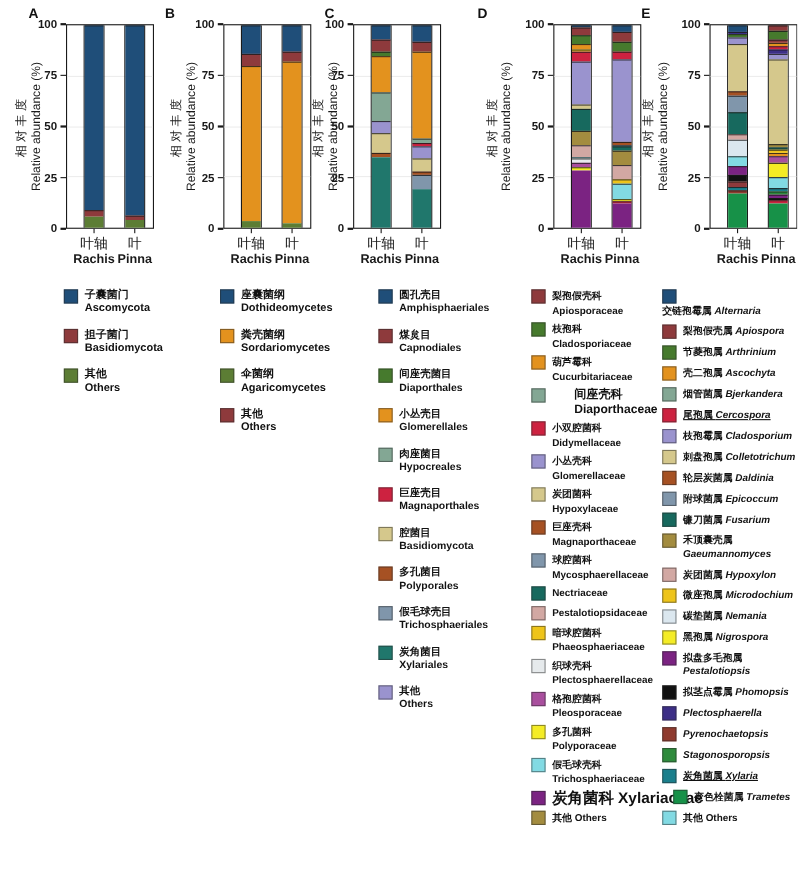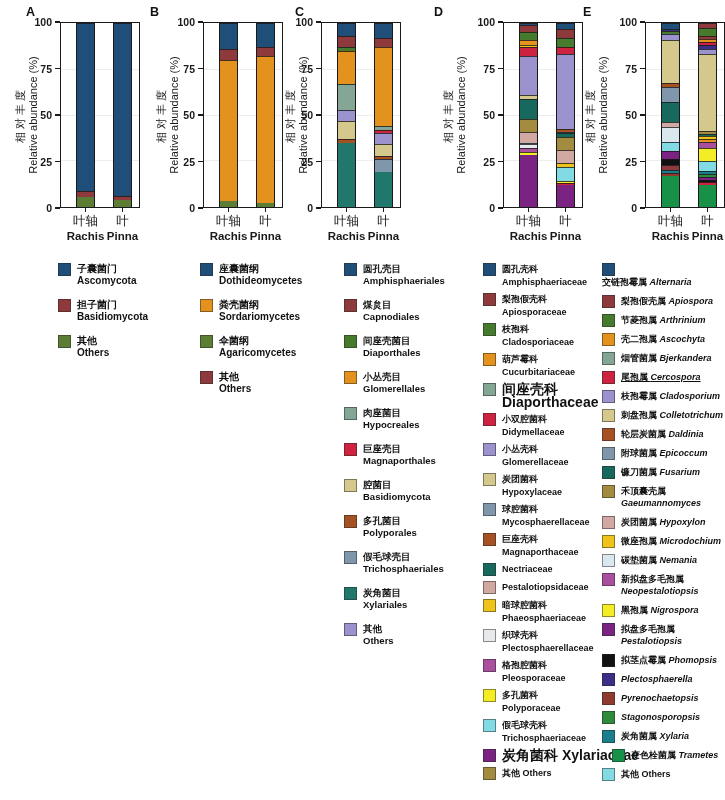--- a/index.html
+++ b/index.html
@@ -340,27 +340,20 @@
     <div class="ytick" style="left: 465px; top: 15px;">100</div>
     <div class="ymark" style="left: 498px; top: 21.25px;"></div>
     <div class="xmark" style="left: 527.75px; top: 208px;"></div>
     <div class="xzh" style="left: 528.5px; top: 213px;">叶轴</div>
     <div class="xen" style="left: 528.5px; top: 230px;">Rachis</div>
     <div class="xmark" style="left: 564.75px; top: 208px;"></div>
     <div class="xzh" style="left: 565.5px; top: 213px;">叶</div>
     <div class="xen" style="left: 565.5px; top: 230px;">Pinna</div>
     <div class="legend" style="left: 483px; top: 263px;">
       <div class="litem" style="margin-bottom: 5px;">
-        <span class="swatch" style="background: rgb(31, 78, 121);"></span>
-        <span class="ltext" style="font-size: 9px; line-height: 12.5px;">
-          <div>圆孔壳科</div>
-          <div><span>Amphisphaeriaceae</span></div>
-        </span>
-      </div>
-      <div class="litem" style="margin-bottom: 5px;">
         <span class="swatch" style="background: rgb(142, 58, 60);"></span>
         <span class="ltext" style="font-size: 9px; line-height: 12.5px;">
           <div>梨孢假壳科</div>
           <div><span>Apiosporaceae</span></div>
         </span>
       </div>
       <div class="litem" style="margin-bottom: 5px;">
         <span class="swatch" style="background: rgb(70, 122, 45);"></span>
         <span class="ltext" style="font-size: 9px; line-height: 12.5px;">
           <div>枝孢科</div>
@@ -369,21 +362,21 @@
       </div>
       <div class="litem" style="margin-bottom: 5px;">
         <span class="swatch" style="background: rgb(227, 146, 30);"></span>
         <span class="ltext" style="font-size: 9px; line-height: 12.5px;">
           <div>葫芦霉科</div>
           <div><span>Cucurbitariaceae</span></div>
         </span>
       </div>
       <div class="litem" style="margin-bottom: 5px;">
         <span class="swatch" style="background: rgb(131, 167, 148);"></span>
-        <span class="ltext" style="font-size: 14px; line-height: 12.5px;">
+        <span class="ltext" style="font-size: 11px; line-height: 12.5px; margin-left: 20px;">
           <div>间座壳科</div>
           <div><span>Diaporthaceae</span></div>
         </span>
       </div>
       <div class="litem" style="margin-bottom: 5px;">
         <span class="swatch" style="background: rgb(205, 34, 64);"></span>
         <span class="ltext" style="font-size: 9px; line-height: 12.5px;">
           <div>小双腔菌科</div>
           <div><span>Didymellaceae</span></div>
         </span>
@@ -396,31 +389,31 @@
         </span>
       </div>
       <div class="litem" style="margin-bottom: 5px;">
         <span class="swatch" style="background: rgb(213, 200, 140);"></span>
         <span class="ltext" style="font-size: 9px; line-height: 12.5px;">
           <div>炭团菌科</div>
           <div><span>Hypoxylaceae</span></div>
         </span>
       </div>
       <div class="litem" style="margin-bottom: 5px;">
+        <span class="swatch" style="background: rgb(166, 81, 35);"></span>
+        <span class="ltext" style="font-size: 9px; line-height: 12.5px;">
+          <div>巨座壳科</div>
+          <div><span>Magnaporthaceae</span></div>
+        </span>
+      </div>
+      <div class="litem" style="margin-bottom: 5px;">
         <span class="swatch" style="background: rgb(128, 150, 171);"></span>
         <span class="ltext" style="font-size: 9px; line-height: 12.5px;">
           <div>球腔菌科</div>
           <div><span>Mycosphaerellaceae</span></div>
-        </span>
-      </div>
-      <div class="litem" style="margin-bottom: 5px;">
-        <span class="swatch" style="background: rgb(166, 81, 35);"></span>
-        <span class="ltext" style="font-size: 9px; line-height: 12.5px;">
-          <div>巨座壳科</div>
-          <div><span>Magnaporthaceae</span></div>
         </span>
       </div>
       <div class="litem" style="margin-bottom: 5px;">
         <span class="swatch" style="background: rgb(23, 105, 94);"></span>
         <span class="ltext" style="font-size: 9px; line-height: 12.5px;"><span>Nectriaceae</span></span>
       </div>
       <div class="litem" style="margin-bottom: 5px;">
         <span class="swatch" style="background: rgb(210, 168, 163);"></span>
         <span class="ltext" style="font-size: 9px; line-height: 12.5px;"><span>Pestalotiopsidaceae</span></span>
       </div>
@@ -594,27 +587,20 @@
       </div>
       <div class="litem" style="margin-bottom: 6px;">
         <span class="swatch" style="background: rgb(238, 196, 26);"></span>
         <span class="ltext" style="font-size: 9px; line-height: 12.5px;">微座孢属 <span class="it">Microdochium</span></span>
       </div>
       <div class="litem" style="margin-bottom: 6px;">
         <span class="swatch" style="background: rgb(219, 231, 239);"></span>
         <span class="ltext" style="font-size: 9px; line-height: 12.5px;">碳垫菌属 <span class="it">Nemania</span></span>
       </div>
       <div class="litem" style="margin-bottom: 6px;">
-        <span class="swatch" style="background: rgb(169, 79, 158);"></span>
-        <span class="ltext" style="font-size: 9px; line-height: 12.5px;">
-          <div>新拟盘多毛孢属</div>
-          <div><span class="it">Neopestalotiopsis</span></div>
-        </span>
-      </div>
-      <div class="litem" style="margin-bottom: 6px;">
         <span class="swatch" style="background: rgb(244, 236, 37);"></span>
         <span class="ltext" style="font-size: 9px; line-height: 12.5px;">黑孢属 <span class="it">Nigrospora</span></span>
       </div>
       <div class="litem" style="margin-bottom: 6px;">
         <span class="swatch" style="background: rgb(123, 35, 130);"></span>
         <span class="ltext" style="font-size: 9px; line-height: 12.5px;">
           <div>拟盘多毛孢属</div>
           <div><span class="it">Pestalotiopsis</span></div>
         </span>
       </div>
@@ -629,21 +615,21 @@
       <div class="litem" style="margin-bottom: 6px;">
         <span class="swatch" style="background: rgb(143, 58, 46);"></span>
         <span class="ltext" style="font-size: 9px; line-height: 12.5px;"><span class="it">Pyrenochaetopsis</span></span>
       </div>
       <div class="litem" style="margin-bottom: 6px;">
         <span class="swatch" style="background: rgb(46, 139, 60);"></span>
         <span class="ltext" style="font-size: 9px; line-height: 12.5px;"><span class="it">Stagonosporopsis</span></span>
       </div>
       <div class="litem" style="margin-bottom: 6px;">
         <span class="swatch" style="background: rgb(26, 127, 140);"></span>
-        <span class="ltext" style="font-size: 9px; line-height: 12.5px;">炭角菌属 <span class="it">Xylaria</span></span>
+        <span class="ltext" style="font-size: 9px; line-height: 12.5px; text-decoration: underline;">炭角菌属 <span class="it">Xylaria</span></span>
       </div>
       <div class="litem" style="margin-bottom: 6px; margin-left: 10px;">
         <span class="swatch" style="background: rgb(23, 145, 72);"></span>
         <span class="ltext" style="font-size: 9px; line-height: 12.5px;">变色栓菌属 <span class="it">Trametes</span></span>
       </div>
       <div class="litem" style="margin-bottom: 6px;">
         <span class="swatch" style="background: rgb(130, 218, 227);"></span>
         <span class="ltext" style="font-size: 9px; line-height: 12.5px;">其他 <span>Others</span></span>
       </div>
     </div>

